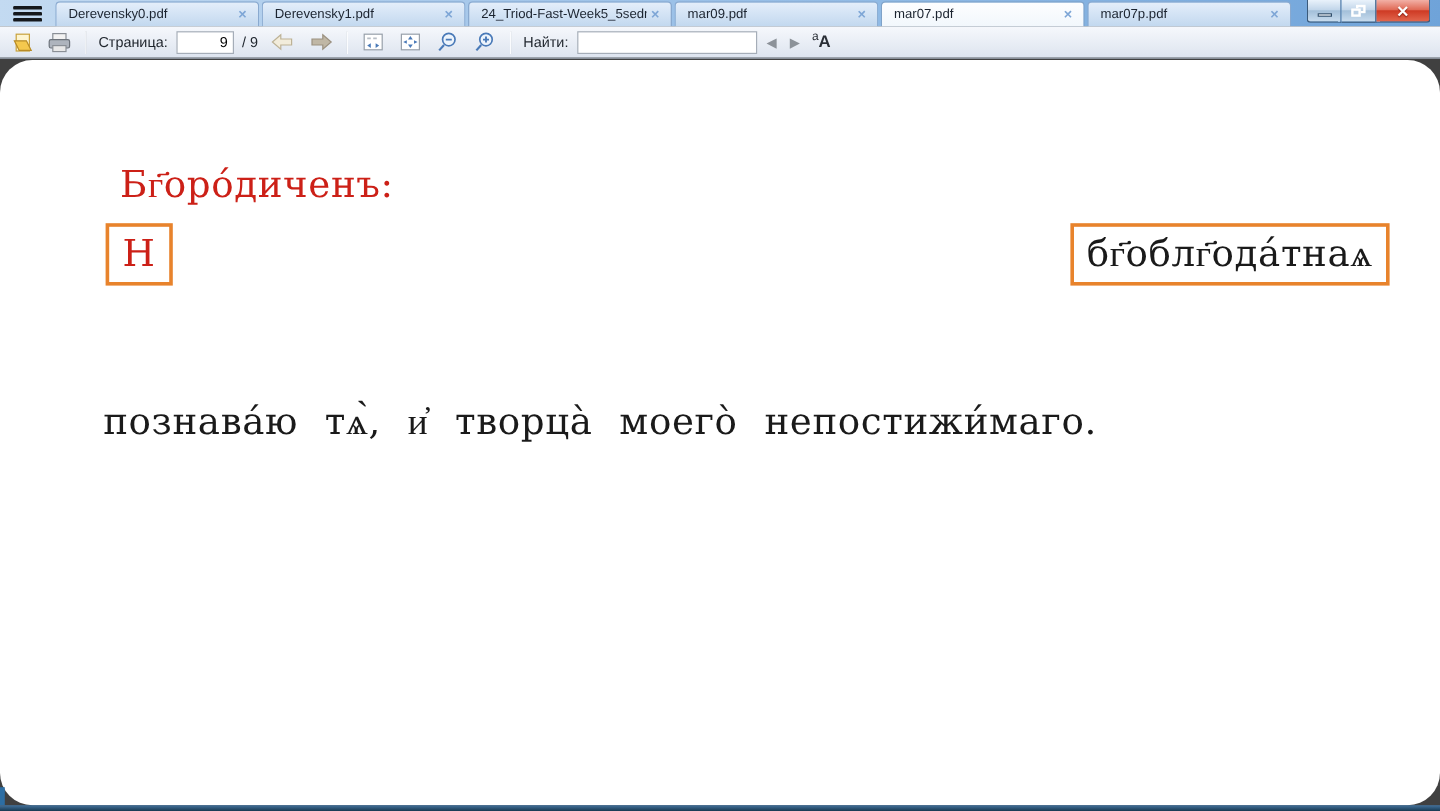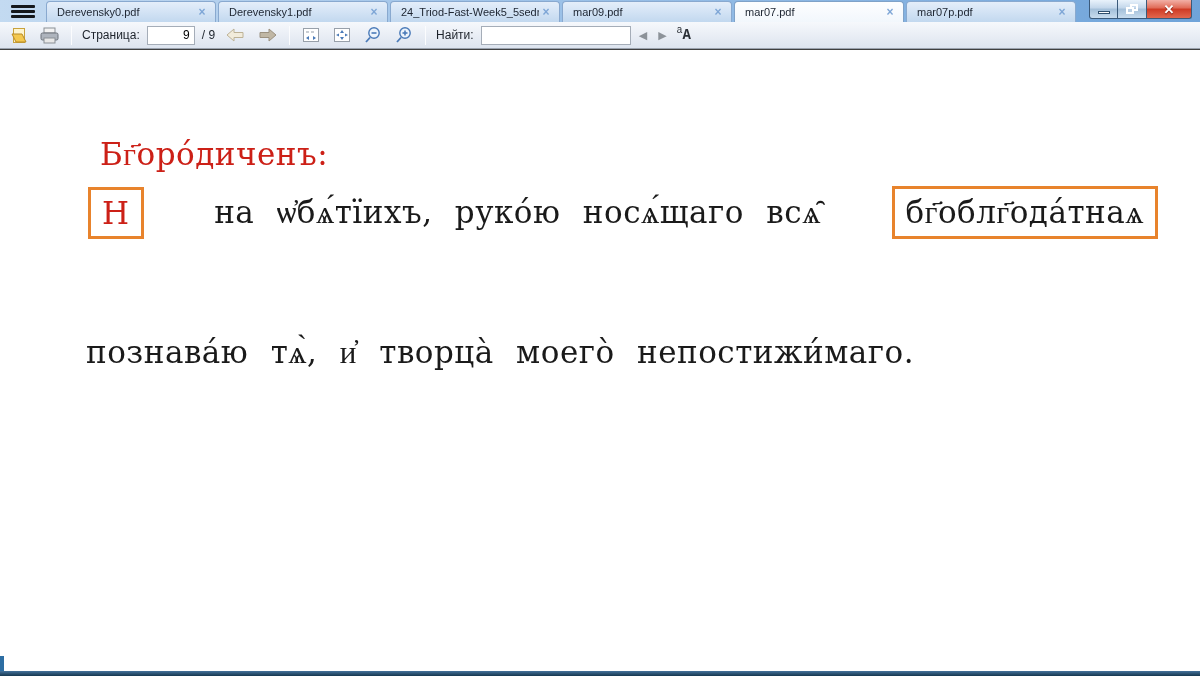--- a/index.html
+++ b/index.html
@@ -61,26 +61,26 @@
   .tb-btn { display:flex; align-items:center; justify-content:center; padding:1px 3px; cursor:pointer; }
   .tb-sep { width:1px; height:19px; background:#b4bac4; border-right:1px solid #fbfcfe; margin:0 3px; }
   .tb-label { font-size:12px; color:#1d232b; margin:12px 2px; }
   .tb-input {
     height:19px; border:1px solid #a5adb8; background:#fff; font-size:12px;
     font-family:"Liberation Sans",sans-serif; padding:0 4px;
   }
   .page-input { width:48px; text-align:right; }
   .find-input { width:150px; }
   .find-arrow { font-size:11px; color:#8c9299; cursor:pointer; padding:0 3px; }
-  .case-btn { font-family:Liberation Mono, monospace; color:#2a2f36; cursor:pointer; margin-left:2px; }
+  .case-btn { font-family:Liberation Sans, sans-serif; color:#2a2f36; cursor:pointer; margin-left:2px; }
   .case-small { font-size:10px; vertical-align:top; position:relative; top:-1px; }
   .case-big { font-size:14px; font-weight:bold; }
 
   
-  .doc { position:absolute; top:50px; left:0; width:1200px; height:621px; background:#ffffff; }
+  .doc { position:absolute; top:50px; left:0; width:1200px; height:621px; background:#ffffff;border-radius:27px; }
   .cs {
     font-family:"DejaVu Serif","Liberation Serif",serif;
     font-size:31px; color:#1a1a1a; letter-spacing:0.5px; word-spacing:12px;
     white-space:nowrap;
   }
   .heading { position:absolute; left:100px; top:86px; color:#cc2017; }
   .line1 { position:absolute; left:88px; top:136px; width:1070px; display:flex; justify-content:space-between; align-items:center; }
   .line2 { position:absolute; left:88px; top:206px; display:flex; align-items:center; gap:18px; }
   .line3 { position:absolute; left:86px; top:284px; }
   .hl-box { display:inline-flex; border:3px solid #e8832c; padding:5px 11px; background:#fff; }
@@ -227,21 +227,20 @@
   </div>
 
   <div class="doc">
 
     <div class="cs heading">Бг҃оро́диченъ:</div>
 
     <div class="cs line1">
       <span class="hl-box">
           <span class="red-init">Н</span>
         </span>
-      <span>на ѡ҆бѧ́тїихъ, руко́ю носѧ́щаго всѧ̑</span>
       <span class="hl-box">
           <span>бг҃облг҃ода́тнаѧ</span>
         </span>
     </div>
 
 
     <div class="cs line3">познава́ю тѧ̀, и҆ творца̀ моего̀ непостижи́маго.</div>
 
   </div>
 

